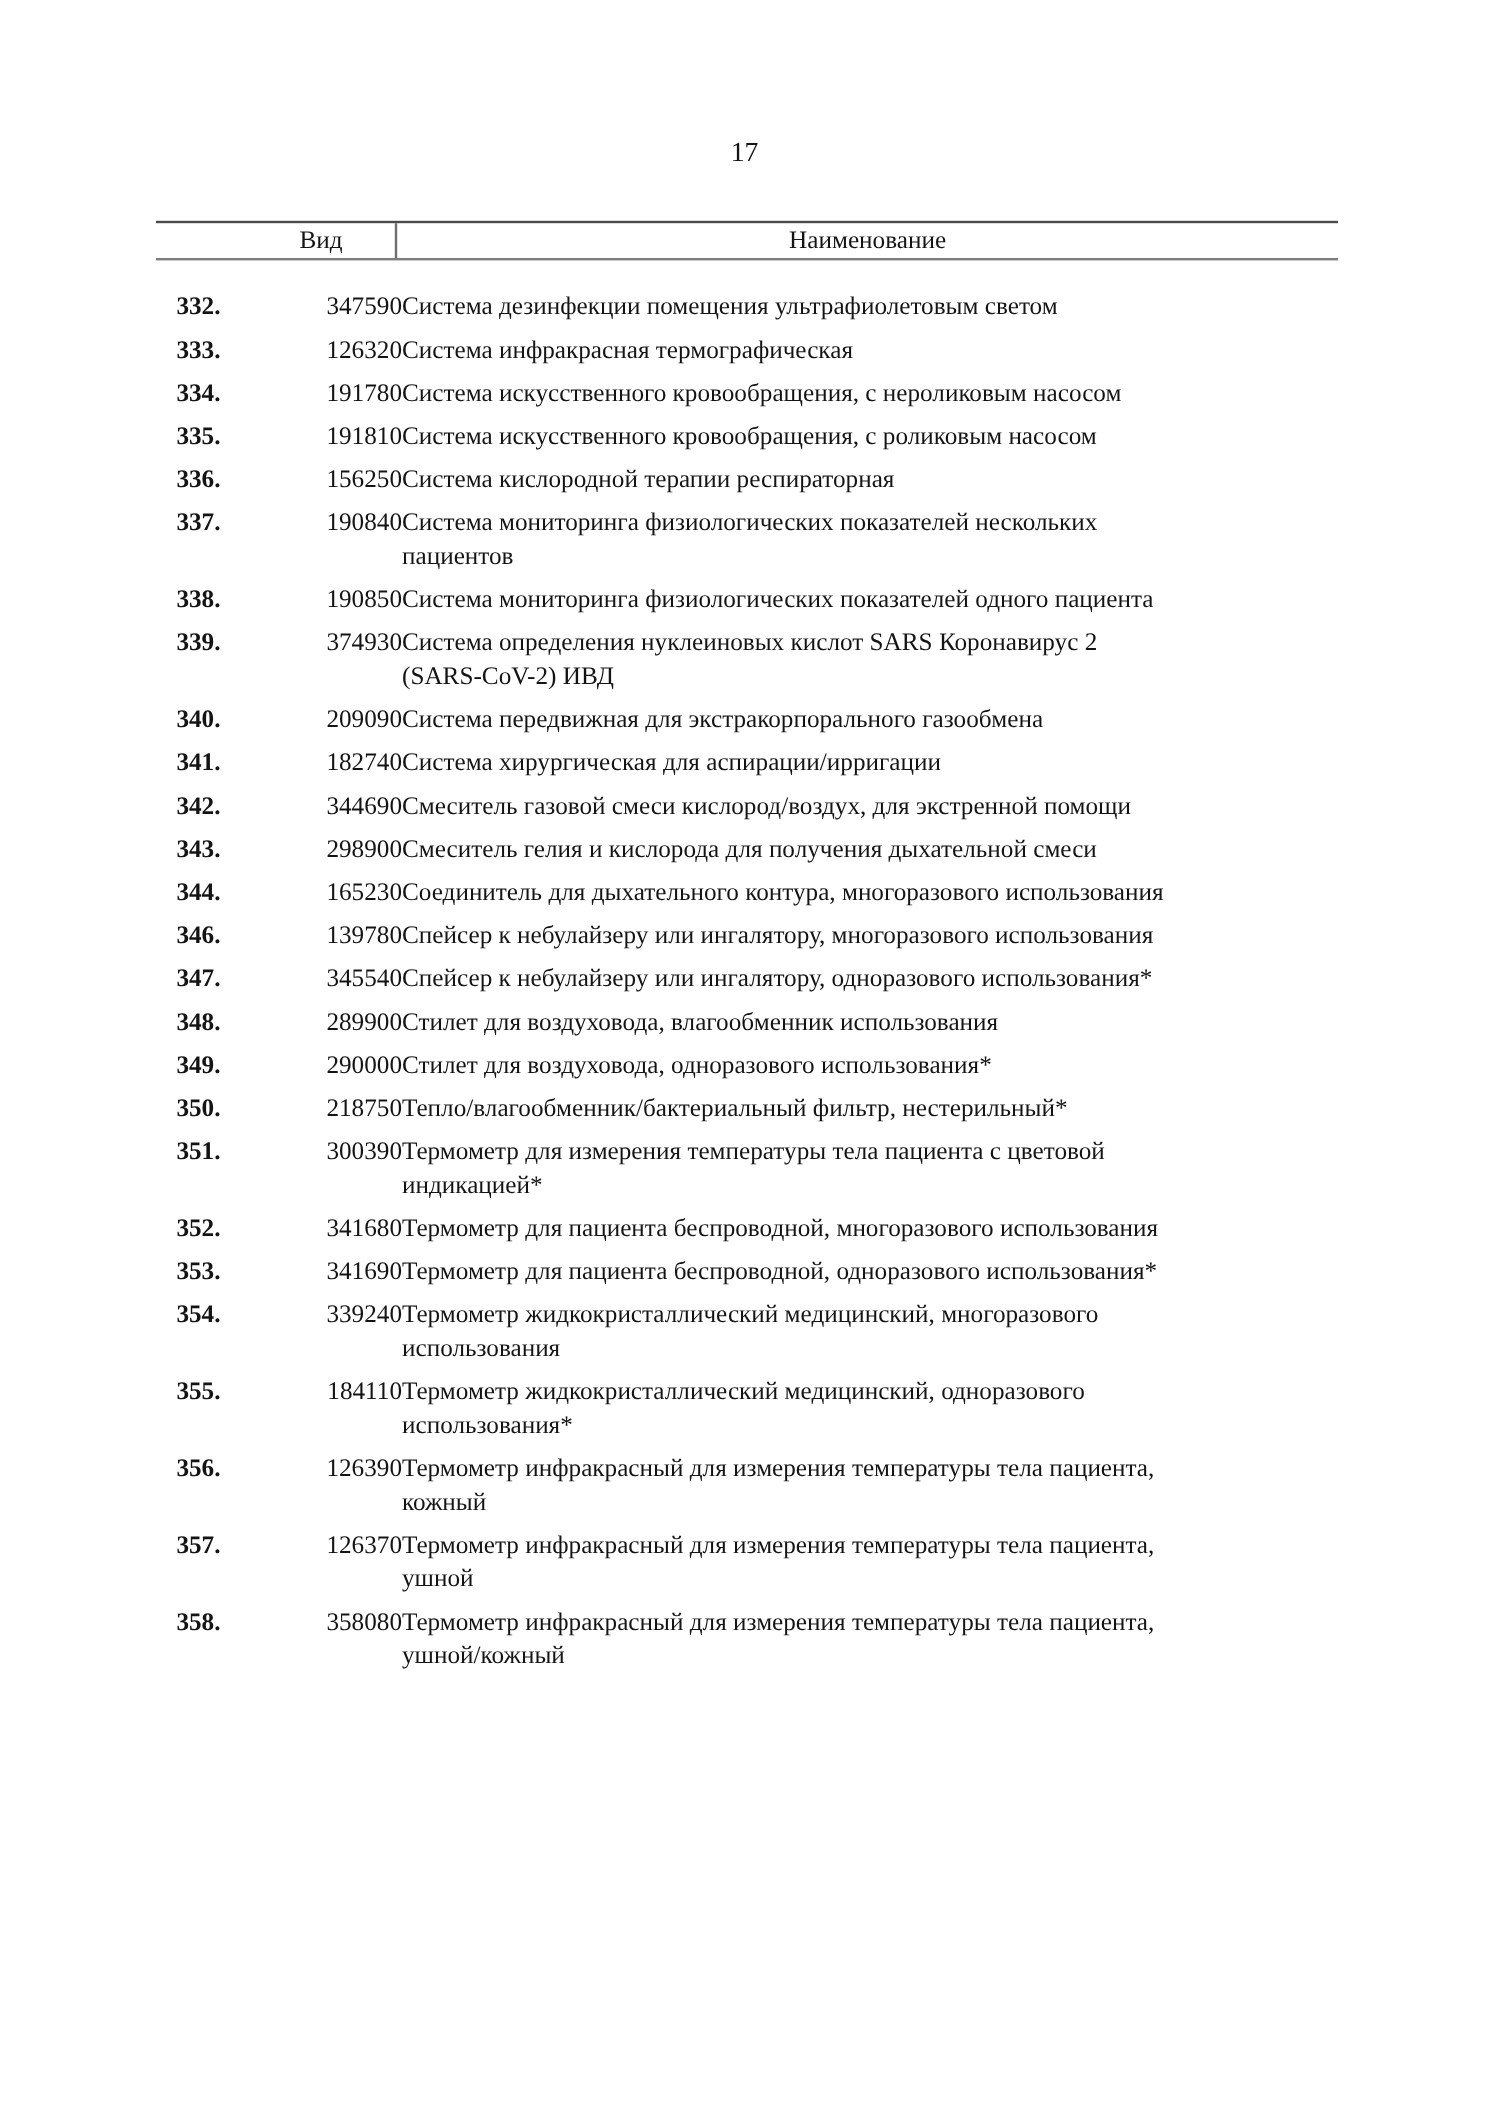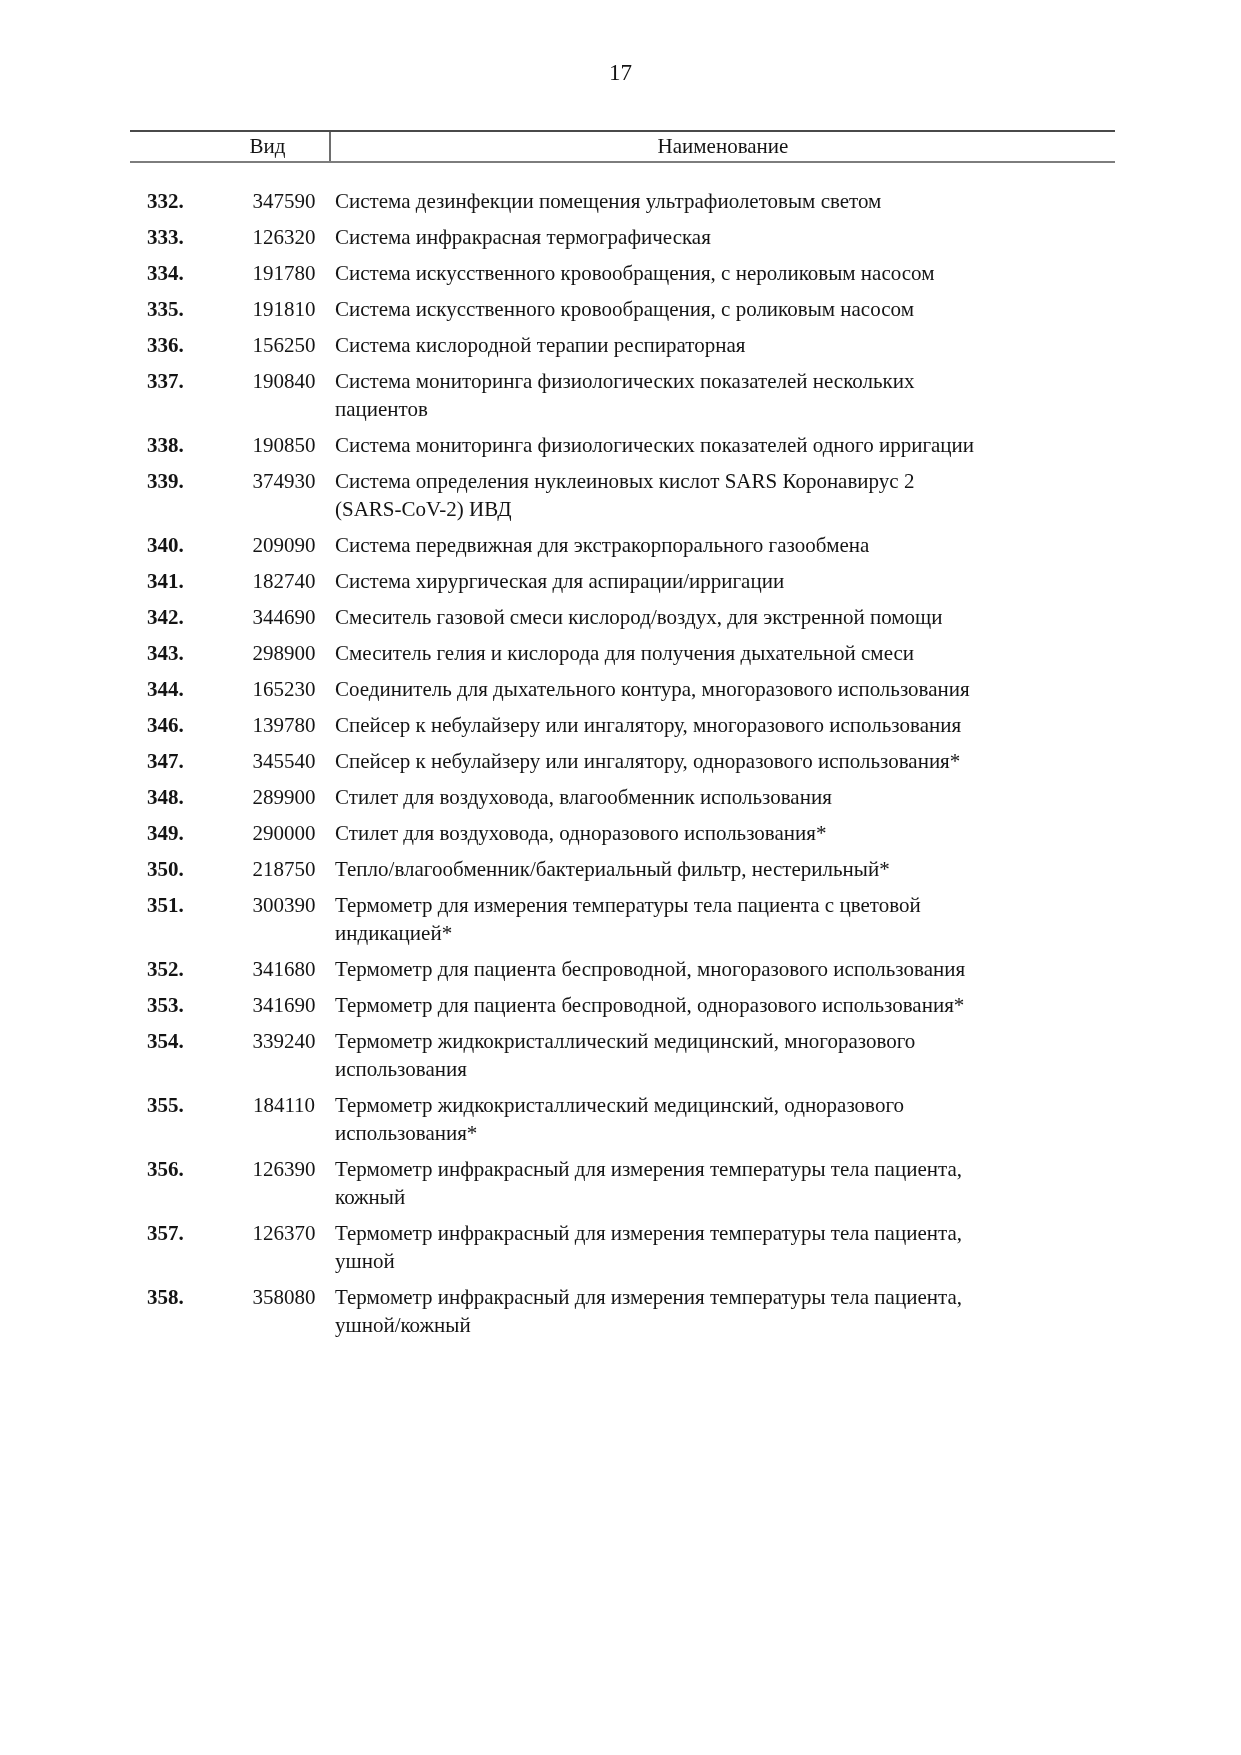--- a/index.html
+++ b/index.html
@@ -10,21 +10,21 @@
   body {
     width: 1241px;
     height: 1755px;
     position: relative;
     color: #141414;
     font-family: "Liberation Serif", "DejaVu Serif", serif;
     font-size: 21px;
     overflow: hidden;
   }
   .page-number {
-    padding-top: 58px;
+    padding-top: 112px;
     text-align: center;
     font-size: 23px;
     height: 30px;
     line-height: 30px;
   }
   .header-table {
     margin: 42px 0 0 130px;
     width: 985px;
     box-sizing: border-box;
     border-top: 2px solid #4a4a4a;
@@ -52,21 +52,21 @@
     margin: 24px 0 0 147px;
     width: 970px;
   }
   .row {
     display: grid;
     grid-template-columns: 86px 102px 1fr;
     line-height: 28px;
     margin-bottom: 8px;
   }
   .cell-num   { text-align: left; font-weight: bold; }
-  .cell-code  { text-align: center; }
+  .cell-code  { text-align: right; }
   .cell-name  { white-space: pre-line; }
 </style>
 </head>
 <body>
 
 <div class="page-number">17</div>
 
 <div class="header-table">
   <div class="header-cell vid">Вид</div>
   <div class="header-cell name">Наименование</div>
@@ -106,21 +106,21 @@
   <div class="row">
     <div class="cell-num">337.</div>
     <div class="cell-code">190840</div>
     <div class="cell-name">Система мониторинга физиологических показателей нескольких
 пациентов</div>
   </div>
 
   <div class="row">
     <div class="cell-num">338.</div>
     <div class="cell-code">190850</div>
-    <div class="cell-name">Система мониторинга физиологических показателей одного ирригации</div>
+    <div class="cell-name">Система мониторинга физиологических показателей одного пациента</div>
   </div>
 
   <div class="row">
     <div class="cell-num">339.</div>
     <div class="cell-code">374930</div>
     <div class="cell-name">Система определения нуклеиновых кислот SARS Коронавирус 2
 (SARS-CoV-2) ИВД</div>
   </div>
 
   <div class="row">

